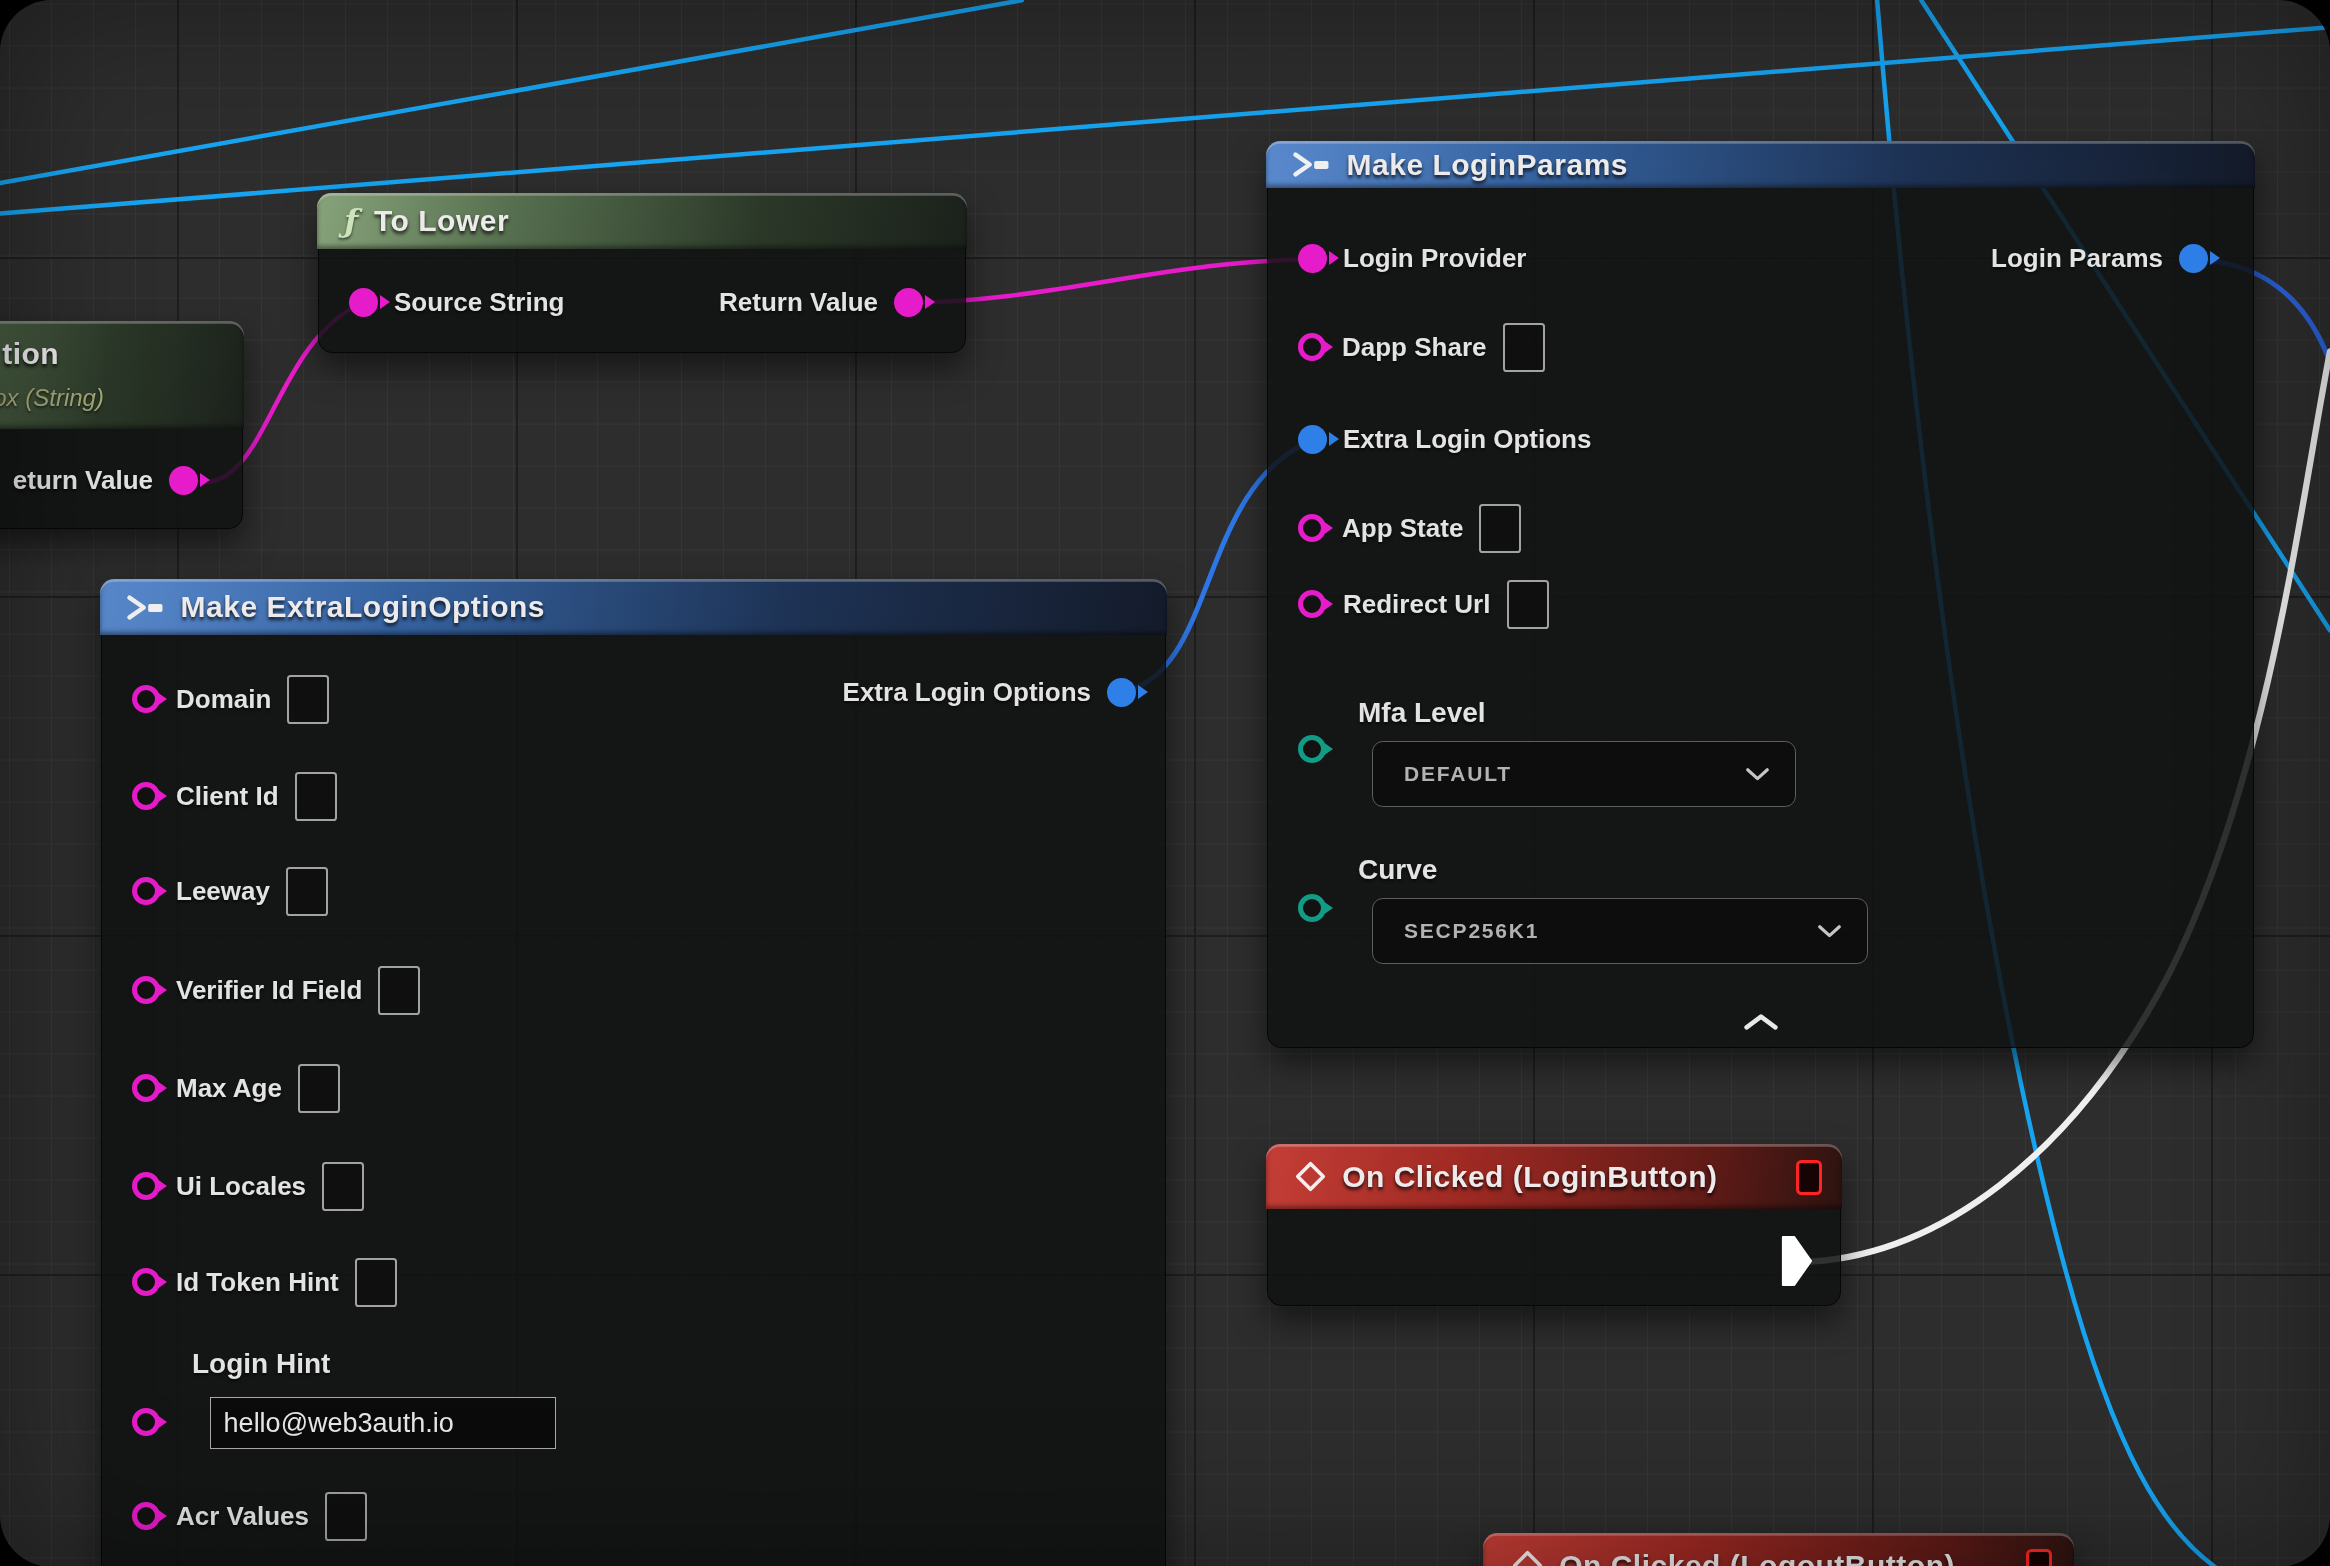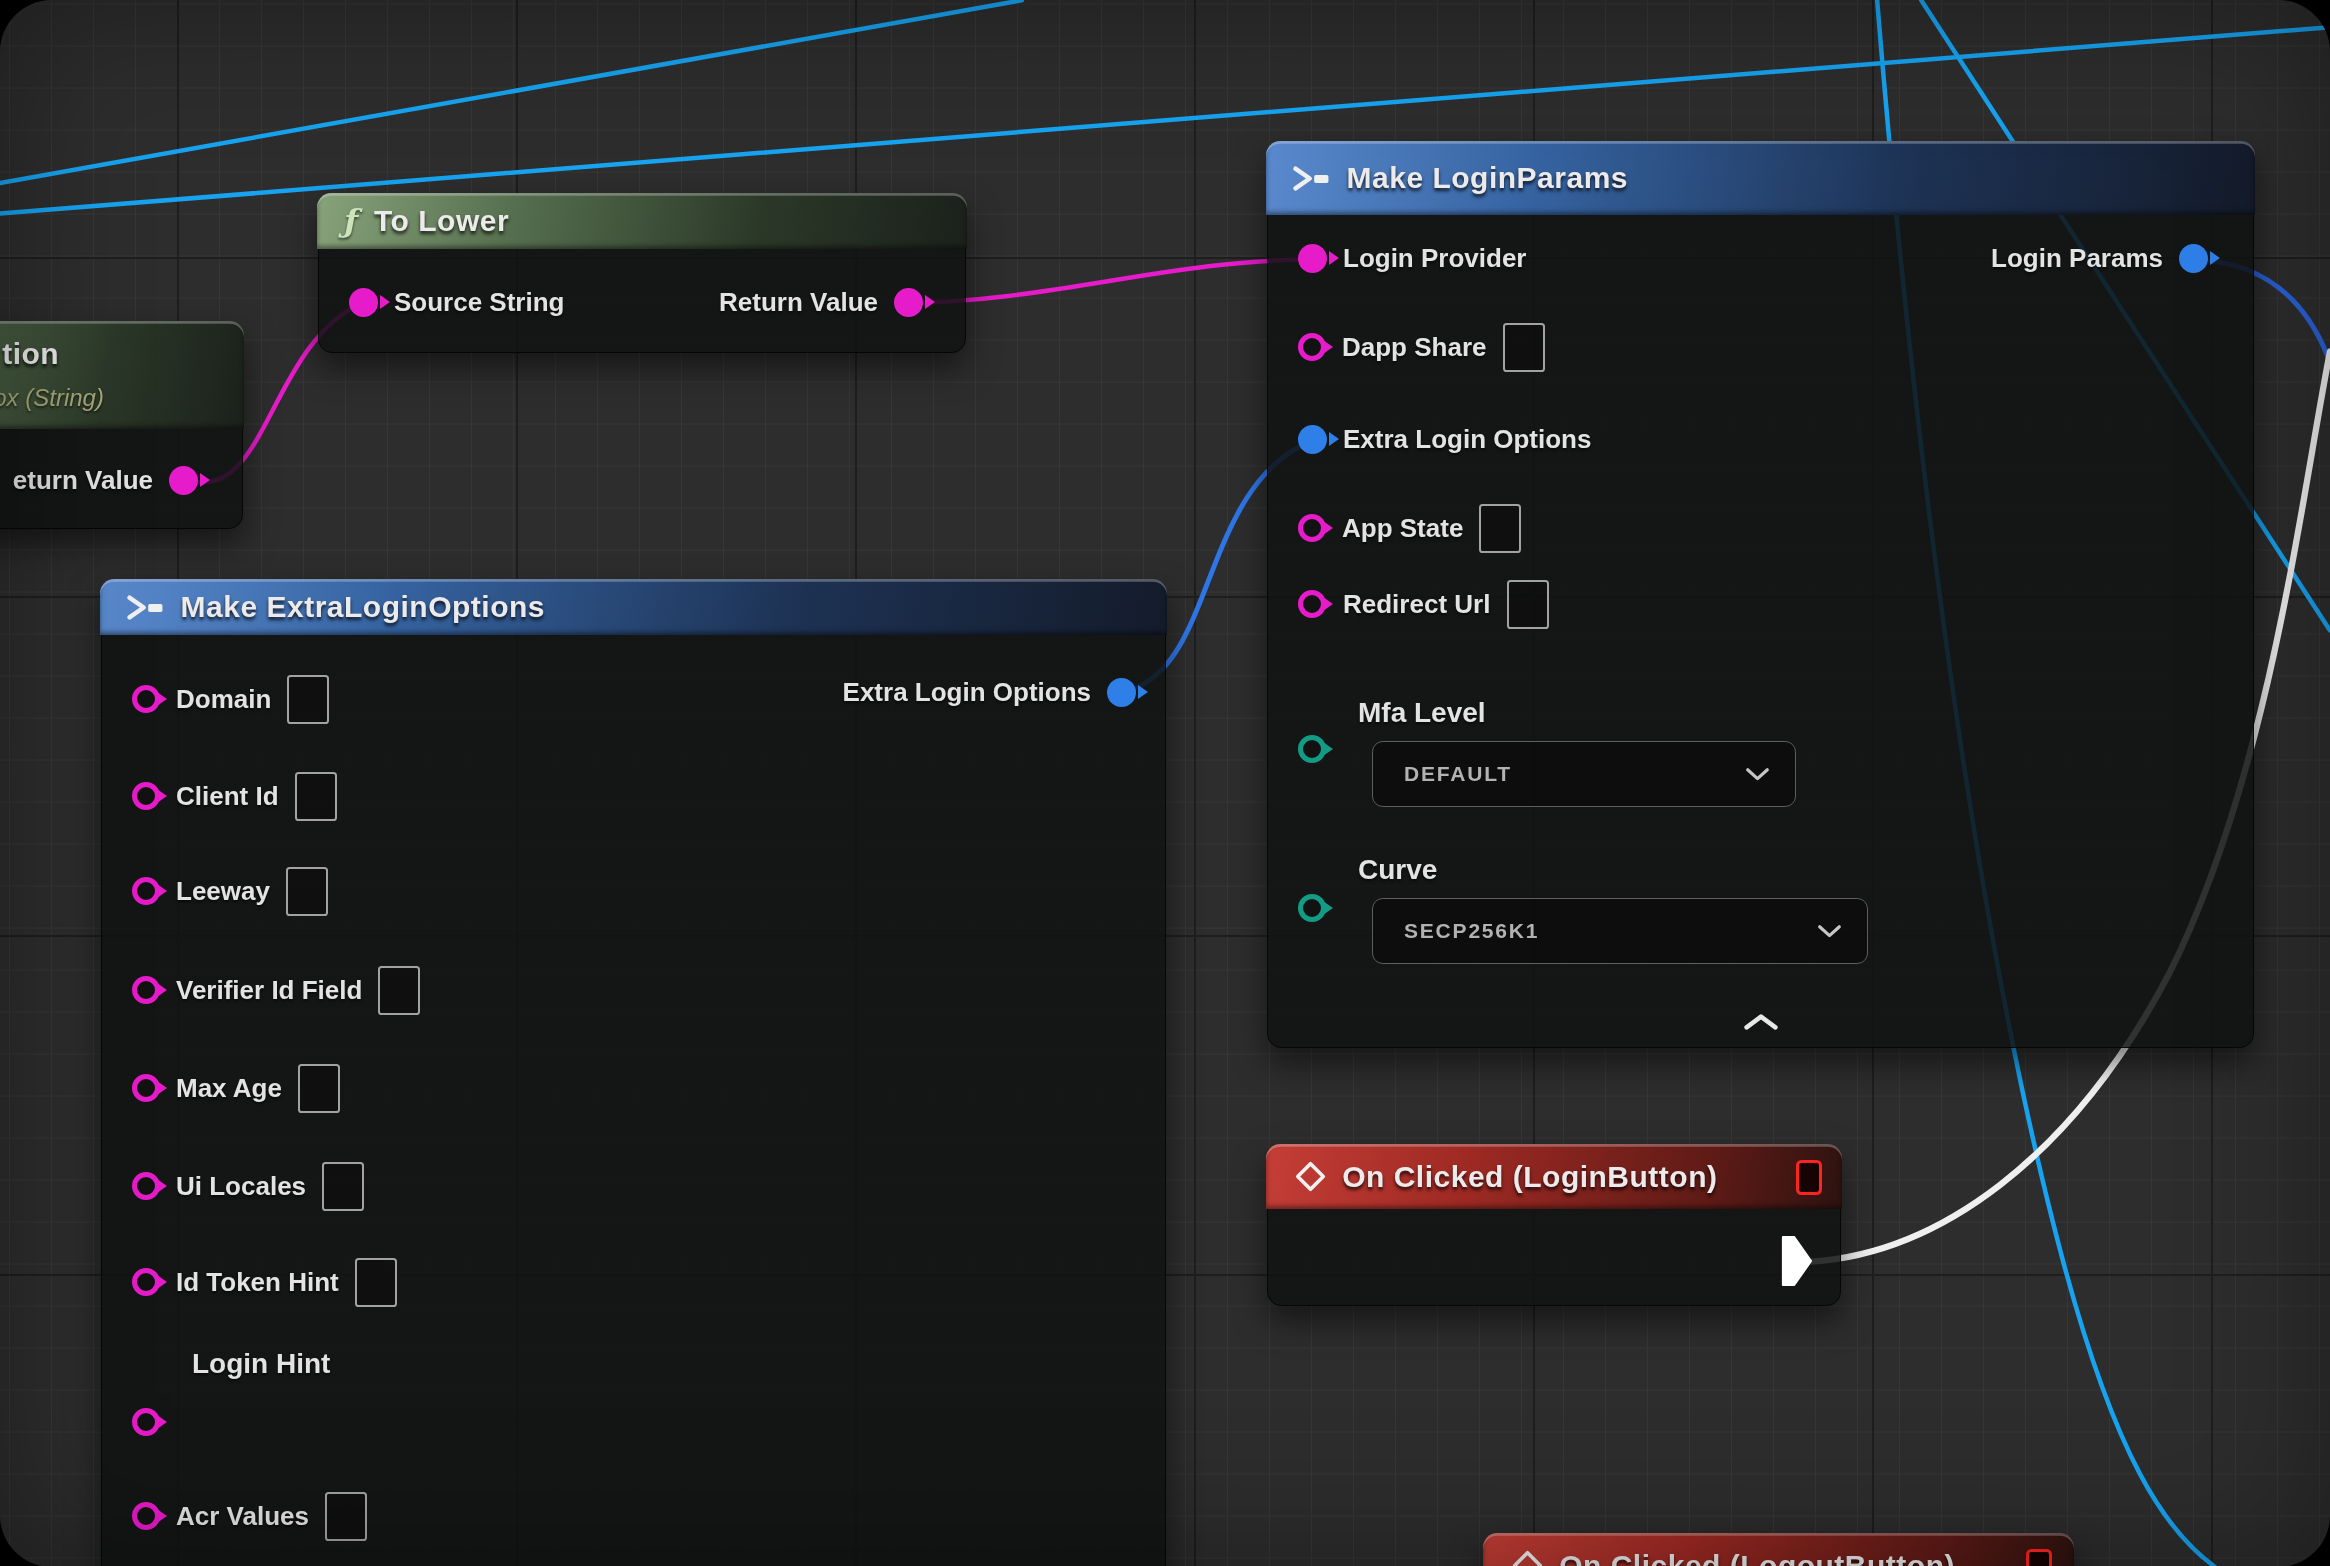--- a/index.html
+++ b/index.html
@@ -152,30 +152,31 @@
       <span class="cbx"></span>
     </div>
     <div class="prow" style="top:676px;">
       <span class="pin magenta hollow"></span>
       <span class="plabel">Id Token Hint</span>
       <span class="cbx"></span>
     </div>
 
     <span class="grouplabel" style="left:90px;top:767px;">Login Hint</span>
     <span class="pin magenta hollow" style="position:absolute;left:30px;top:827px;"></span>
+    <input class="tinput" style="left: 108px; top: 816px; width: 346px; height: 52px;" value="hello@web3auth.io">
 
     <div class="prow" style="top:910px;">
       <span class="pin magenta hollow"></span>
       <span class="plabel">Acr Values</span>
       <span class="cbx"></span>
     </div>
   </div>
 
   <div class="node" style="left:1267px;top:142px;width:985px;height:904px;">
-    <div class="hdr blue" style="height:74px;">
+    <div class="hdr blue" style="height:47px;">
       <svg width="41" height="27" style="margin-left:25px;" viewBox="0 0 46 30">
         <path d="M5,4 L21,15 L5,26" stroke="#f0f0f0" stroke-width="5" fill="none" stroke-linecap="round" stroke-linejoin="round"></path>
         <rect x="26" y="11" width="16" height="9" rx="2" fill="#f0f0f0"></rect>
       </svg>
       <span class="title" style="margin-left:14.4px;">Make LoginParams</span>
     </div>
 
     <div class="prow out" style="top:90px;right:45px;">
       <span class="plabel">Login Params</span>
       <span class="pin blue filled"></span>

